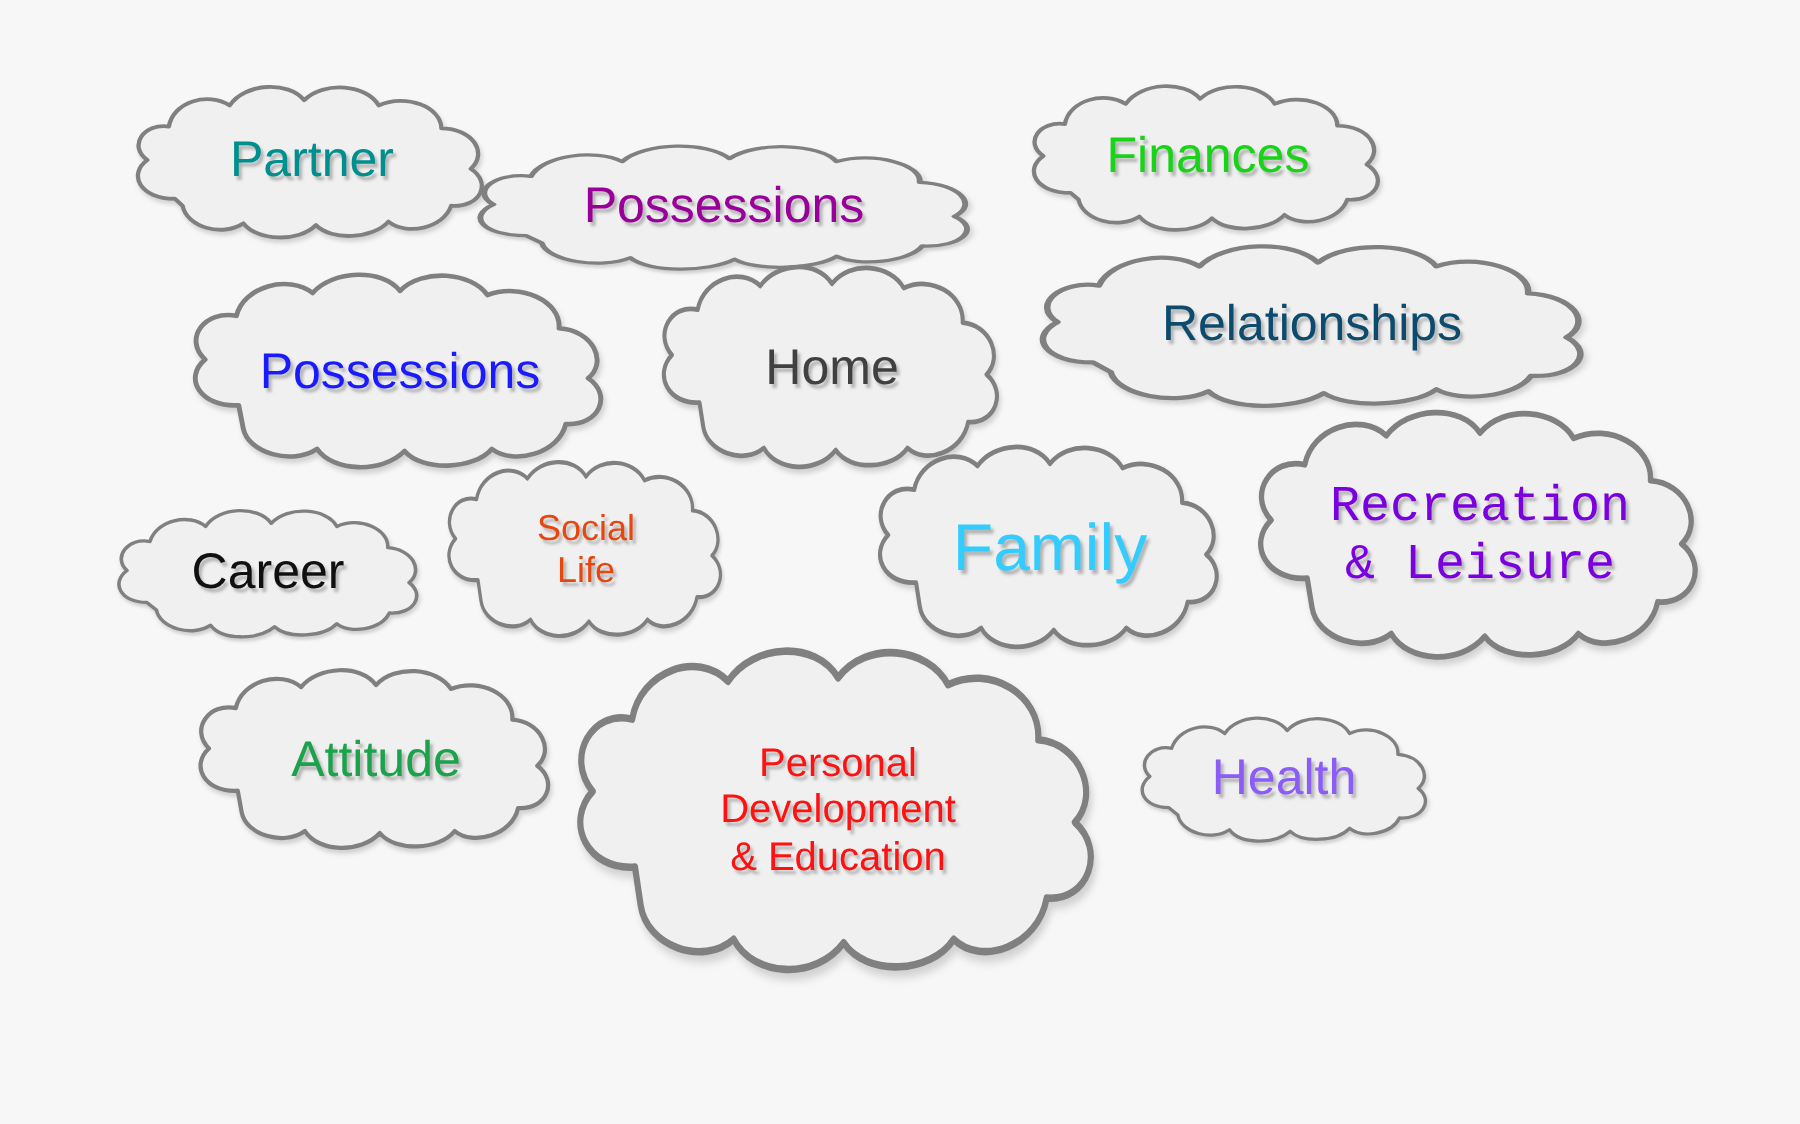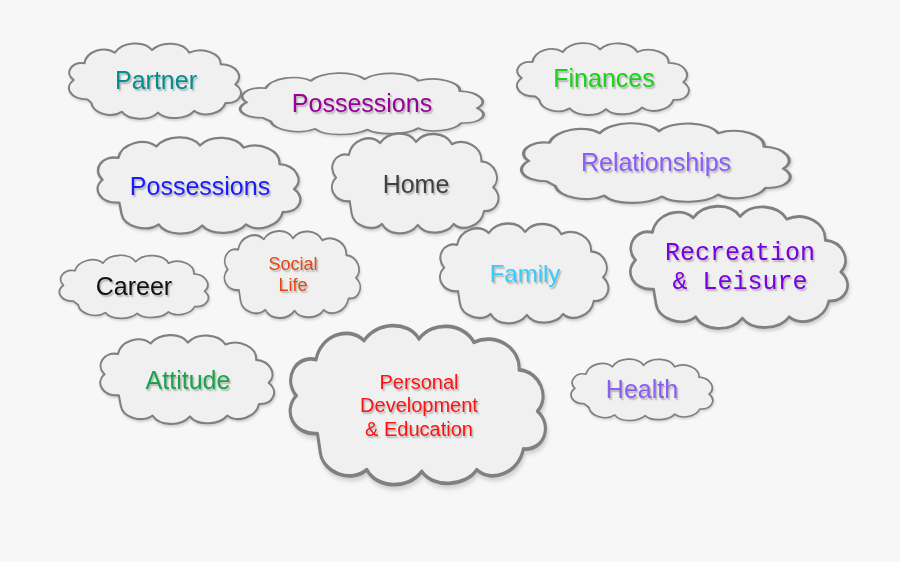--- a/index.html
+++ b/index.html
@@ -82,40 +82,40 @@
     <div class="cloud" style="left: 324px; top: 130px; width: 184px; height: 108px;">
       <svg width="184" height="108" viewBox="0 0 200 100" preserveAspectRatio="none">
         <path d="M28,66 C11,67 3,53 13,44 C3,34 13,20 27,23 C30,9 50,3 61,12 C70,1 92,0 100,11 C110,0 132,2 139,13 C154,7 172,16 171,29 C186,30 193,45 184,53 C195,61 189,76 174,75 C171,89 151,95 141,87 C133,97 110,98 102,88 C92,99 70,98 63,87 C52,95 32,89 30,77 Z" class="cloud-shape" fill="#f0f0f0" stroke="#808080" stroke-width="2.20"></path>
       </svg>
       <div class="cloud-label" style="color: #404040; font-size: 25px;">Home</div>
     </div>
     <div class="cloud" style="left: 508px; top: 114px; width: 296px; height: 96px;">
       <svg width="296" height="96" viewBox="0 0 200 100" preserveAspectRatio="none">
         <path d="M26,70 C10,70 4,57 14,49 C5,40 15,27 28,30 C32,16 52,11 62,20 C70,7 94,6 102,18 C112,6 136,8 142,20 C156,13 174,22 173,34 C188,35 195,49 186,57 C196,65 189,78 174,77 C169,88 150,91 142,84 C134,93 112,94 104,86 C94,95 72,95 65,85 C54,93 34,87 32,75 Z" class="cloud-shape" fill="#f0f0f0" stroke="#808080" stroke-width="1.80"></path>
       </svg>
-      <div class="cloud-label" style="color: #8b5cf6; font-size: 25px;">Relationships</div>
+      <div class="cloud-label" style="color: #0c4a6e; font-size: 25px;">Relationships</div>
     </div>
     <div class="cloud" style="left: 52px; top: 248px; width: 164px; height: 76px;">
       <svg width="164" height="76" viewBox="0 0 200 100" preserveAspectRatio="none">
         <path d="M26,70 C10,70 4,57 14,49 C5,40 15,27 28,30 C32,16 52,11 62,20 C70,7 94,6 102,18 C112,6 136,8 142,20 C156,13 174,22 173,34 C188,35 195,49 186,57 C196,65 189,78 174,77 C169,88 150,91 142,84 C134,93 112,94 104,86 C94,95 72,95 65,85 C54,93 34,87 32,75 Z" class="cloud-shape" fill="#f0f0f0" stroke="#808080" stroke-width="2.78"></path>
       </svg>
       <div class="cloud-label" style="color: rgb(16, 16, 16); font-size: 25px; text-align: center;">Career</div>
     </div>
     <div class="cloud" style="left: 218px; top: 228px; width: 150px; height: 94px;">
       <svg width="150" height="94" viewBox="0 0 200 100" preserveAspectRatio="none">
         <path d="M28,66 C11,67 3,53 13,44 C3,34 13,20 27,23 C30,9 50,3 61,12 C70,1 92,0 100,11 C110,0 132,2 139,13 C154,7 172,16 171,29 C186,30 193,45 184,53 C195,61 189,76 174,75 C171,89 151,95 141,87 C133,97 110,98 102,88 C92,99 70,98 63,87 C52,95 32,89 30,77 Z" class="cloud-shape" fill="#f0f0f0" stroke="#808080" stroke-width="2.60"></path>
       </svg>
       <div class="cloud-label" style="color: rgb(232, 70, 15); font-size: 18px;">Social
 Life</div>
     </div>
     <div class="cloud" style="left: 432px; top: 220px; width: 186px; height: 108px;">
       <svg width="186" height="108" viewBox="0 0 200 100" preserveAspectRatio="none">
         <path d="M28,66 C11,67 3,53 13,44 C3,34 13,20 27,23 C30,9 50,3 61,12 C70,1 92,0 100,11 C110,0 132,2 139,13 C154,7 172,16 171,29 C186,30 193,45 184,53 C195,61 189,76 174,75 C171,89 151,95 141,87 C133,97 110,98 102,88 C92,99 70,98 63,87 C52,95 32,89 30,77 Z" class="cloud-shape" fill="#f0f0f0" stroke="#808080" stroke-width="2.19"></path>
       </svg>
-      <div class="cloud-label" style="color: rgb(51, 204, 255); font-size: 24px;">Family</div>
+      <div class="cloud-label" style="color: rgb(51, 204, 255); font-size: 33px;">Family</div>
     </div>
     <div class="cloud" style="left: 620px; top: 202px; width: 240px; height: 132px;">
       <svg width="240" height="132" viewBox="0 0 200 100" preserveAspectRatio="none">
         <path d="M28,66 C11,67 3,53 13,44 C3,34 13,20 27,23 C30,9 50,3 61,12 C70,1 92,0 100,11 C110,0 132,2 139,13 C154,7 172,16 171,29 C186,30 193,45 184,53 C195,61 189,76 174,75 C171,89 151,95 141,87 C133,97 110,98 102,88 C92,99 70,98 63,87 C52,95 32,89 30,77 Z" class="cloud-shape" fill="#f0f0f0" stroke="#808080" stroke-width="1.75"></path>
       </svg>
       <div class="cloud-label" style="color: rgb(123, 0, 224); font-size: 25px; font-family: Liberation Mono, monospace;">Recreation
 &amp; Leisure</div>
     </div>
     <div class="cloud" style="left: 92px; top: 332px; width: 192px; height: 96px;">
       <svg width="192" height="96" viewBox="0 0 200 100" preserveAspectRatio="none">

